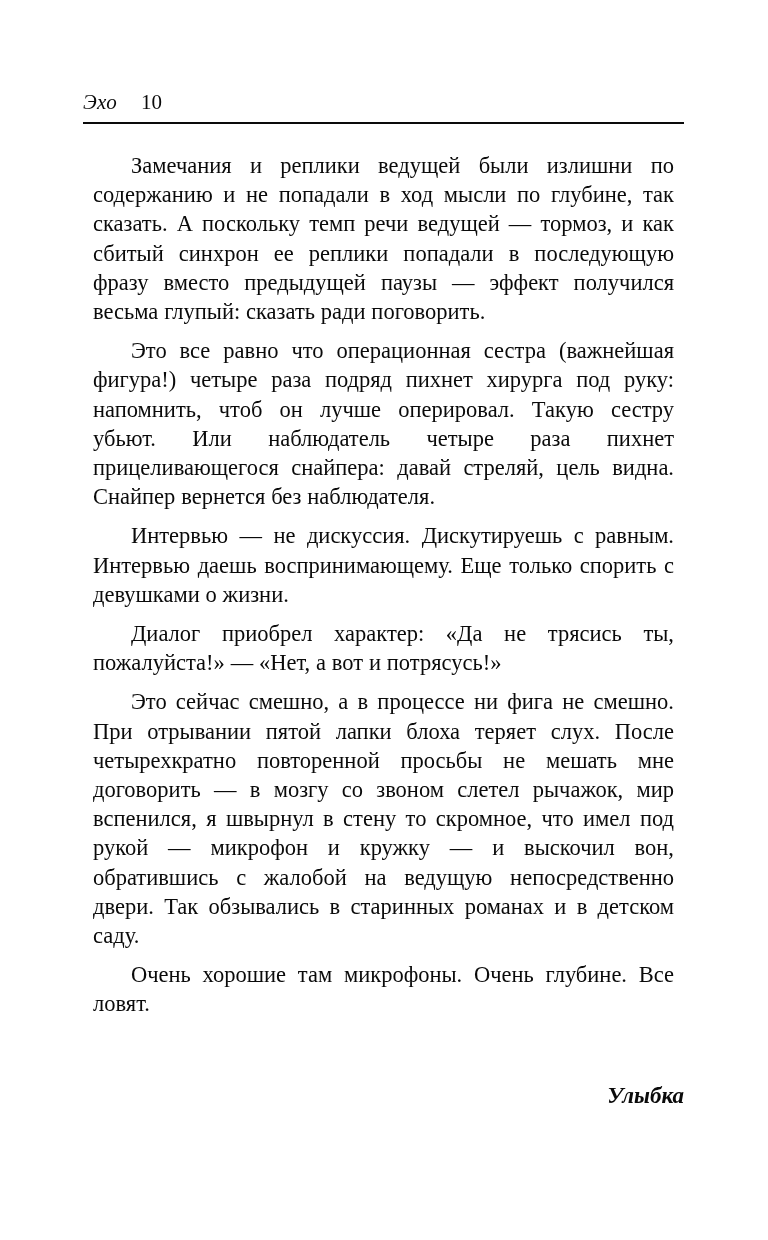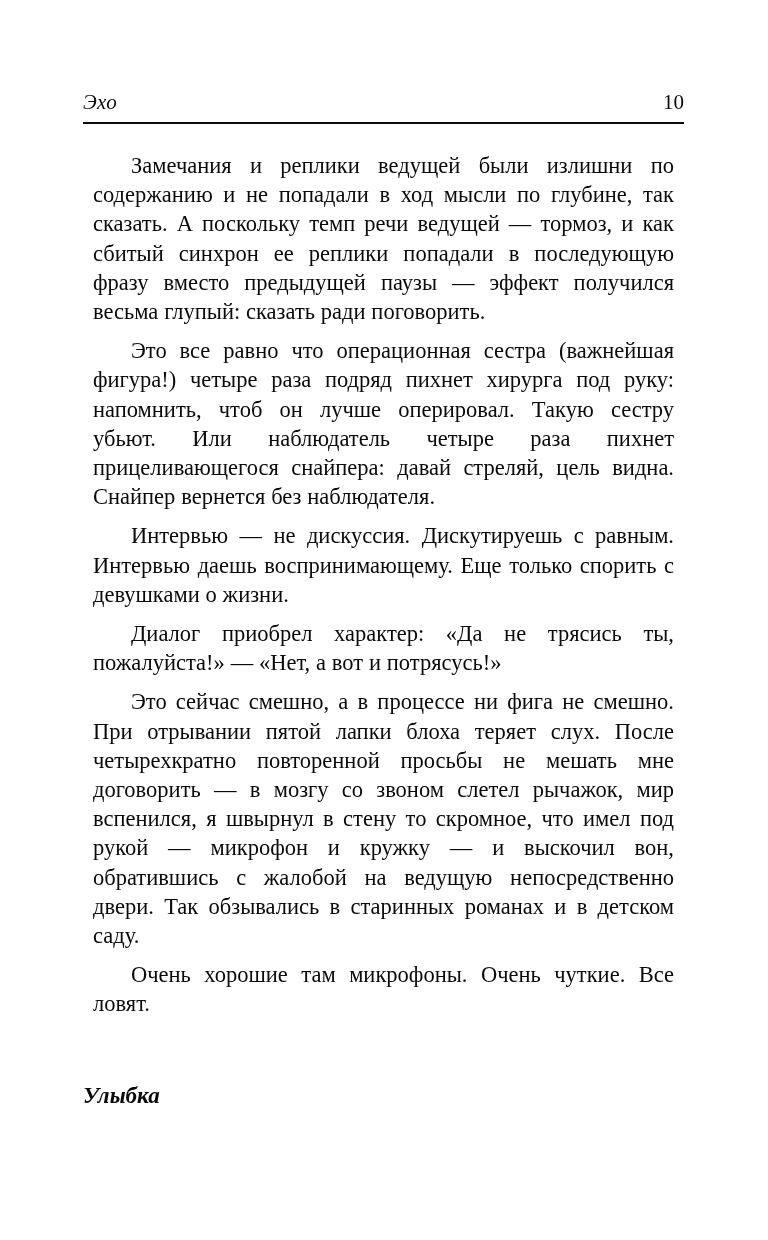--- a/index.html
+++ b/index.html
@@ -27,21 +27,22 @@
   }
 
   
   .running-head {
     position: absolute;
     left: 83px;
     top: 92px;
     width: 601px;
     display: flex;
     align-items: baseline;
-    justify-content: space-between;
+    justify-content: flex-start;
+    gap: 24px;
   }
   .running-head-title {
     font-style: italic;
     font-size: 21px;
     letter-spacing: 0.3px;
     line-height: 1;
   }
   .running-head-page {
     font-size: 21px;
     line-height: 1;
@@ -70,21 +71,21 @@
     text-indent: 38px;
     font-size: 22.5px;
     line-height: 29.2px;
     hyphens: manual;
     word-spacing: 0.2px;
   }
 
   
   .section-heading {
     margin: 0;
-    text-align: left;
+    text-align: right;
     font-style: italic;
     font-weight: bold;
     font-size: 23px;
     line-height: 29.2px;
     padding-top: 52px;
     padding-bottom: 30px;
     text-indent: 0;
   }
 </style>
 </head>
@@ -98,19 +99,19 @@
   </div>
 
   <div class="head-rule"></div>
 
   <div class="textblock">
     <p class="para">Замечания и реплики ведущей были излишни по содержанию и не попадали в ход мысли по глубине, так сказать. А поскольку темп речи ведущей — тормоз, и как сбитый синхрон ее реплики попадали в последующую фразу вместо предыдущей паузы — эффект получился весьма глупый: сказать ради поговорить.</p>
     <p class="para">Это все равно что операционная сестра (важнейшая фигура!) четыре раза подряд пихнет хирурга под руку: напомнить, чтоб он лучше оперировал. Такую сестру убьют. Или наблюдатель четыре раза пихнет прицеливающегося снайпера: давай стреляй, цель видна. Снайпер вернется без наблюдателя.</p>
     <p class="para">Интервью — не дискуссия. Дискутируешь с равным. Интервью даешь воспринимающему. Еще только спорить с девушками о жизни.</p>
     <p class="para">Диалог приобрел характер: «Да не трясись ты, пожалуйста!» — «Нет, а вот и потрясусь!»</p>
     <p class="para">Это сейчас смешно, а в процессе ни фига не смешно. При отрывании пятой лапки блоха теряет слух. После четырехкратно повторенной просьбы не мешать мне договорить — в мозгу со звоном слетел рычажок, мир вспенился, я швырнул в стену то скромное, что имел под рукой — микрофон и кружку — и выскочил вон, обратившись с жалобой на ведущую непосредственно двери. Так обзывались в старинных романах и в детском саду.</p>
-    <p class="para">Очень хорошие там микрофоны. Очень чуткие. Все ловят.</p>
+    <p class="para">Очень хорошие там микрофоны. Очень глубине. Все ловят.</p>
 
     <h2 class="section-heading">Улыбка</h2>
 
   </div>
 
 </div>
 
 </body></html>

